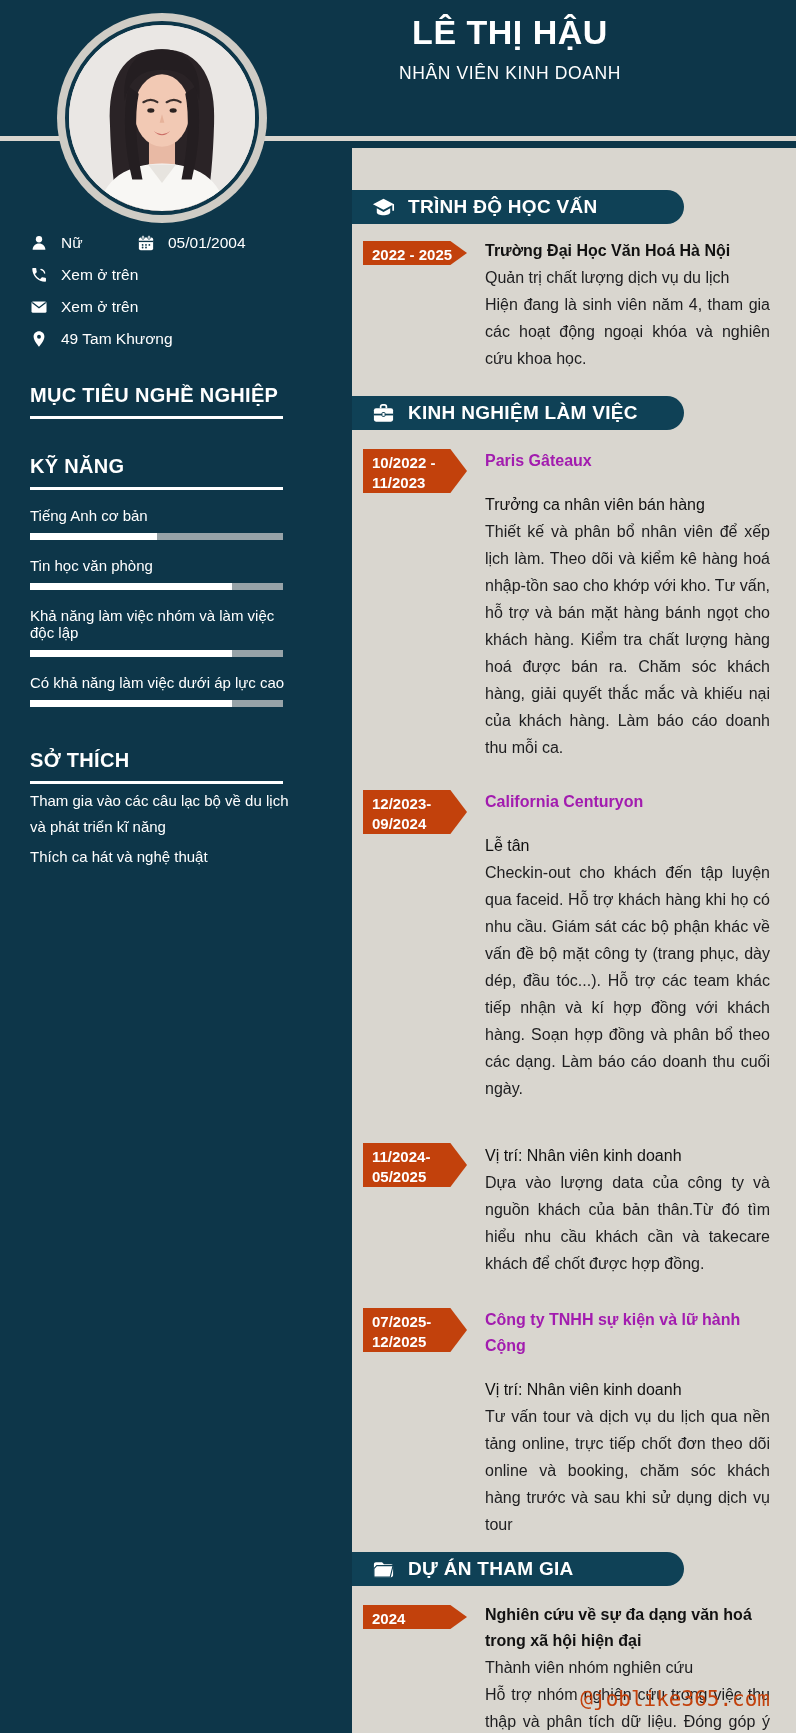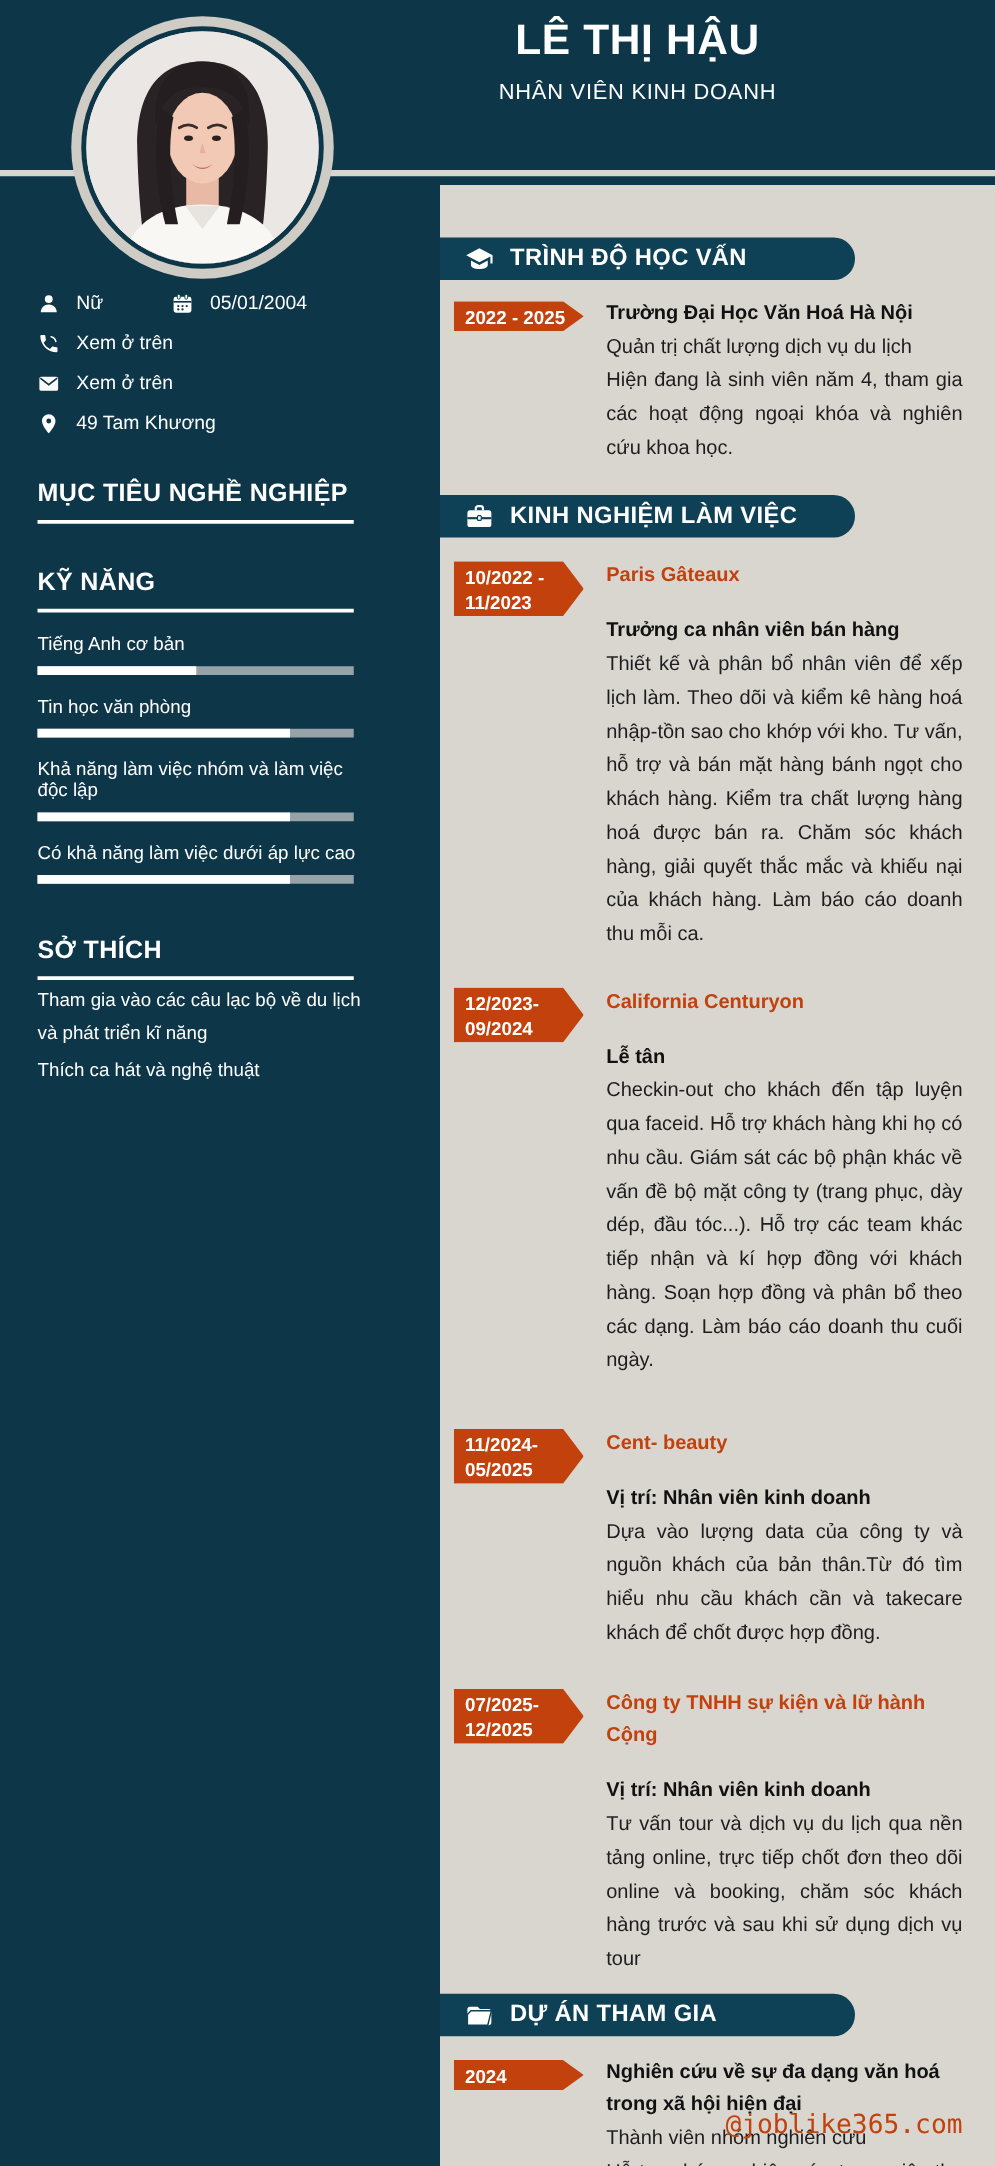--- a/index.html
+++ b/index.html
@@ -58,22 +58,22 @@
   .entry { position:relative; margin-left:133px; margin-right:26px; }
   .badge { position:absolute; left:-122px; top:1px; width:104px; background:#c2410c;
     color:#fff; font-weight:700; font-size:15px; line-height:20px;
     padding:4px 18px 0 9px;
     clip-path:polygon(0 0,84% 0,100% 50%,84% 100%,0 100%);
     filter:drop-shadow(2px 3px 0 #efede7); }
   .badge span { display:block; white-space:nowrap; }
   .e-title { font-size:16px; font-weight:700; line-height:26px; color:#111; }
   .e-sub  { font-size:16px; line-height:27px; }
   .e-desc { font-size:16px; line-height:27px; text-align:justify; }
-  .company { font-size:16px; font-weight:700; line-height:26px; color:#c2410c; margin-bottom:17px; }
-  .role { font-size:16px; font-weight:700; line-height:27px; color:#111; }
+  .company { font-size:16px; font-weight:700; line-height:26px; color:#a21caf; margin-bottom:17px; }
+  .role { font-size:16px; font-weight:400; line-height:27px; color:#111; }
   .edu-entry { margin-top:14px; }
   .job1 { margin-top:18px; }
   .job2 { margin-top:28px; }
   .job3 { margin-top:40px; }
   .job4 { margin-top:30px; }
   .project-entry { margin-top:16px; }
 
   .watermark { position:absolute; right:26px; bottom:22px;
     font-family:"DejaVu Sans Mono", monospace; font-size:21px; color:#c2410c;text-align:center; }
 </style>
@@ -236,21 +236,20 @@
         <div class="company">California Centuryon</div>
         <div class="role">Lễ tân</div>
         <div class="e-desc">Checkin-out cho khách đến tập luyện qua faceid. Hỗ trợ khách hàng khi họ có nhu cầu. Giám sát các bộ phận khác về vấn đề bộ mặt công ty (trang phục, dày dép, đầu tóc...). Hỗ trợ các team khác tiếp nhận và kí hợp đồng với khách hàng. Soạn hợp đồng và phân bổ theo các dạng. Làm báo cáo doanh thu cuối ngày.</div>
       </div>
 
       <div class="entry job3">
         <div class="badge">
           <span>11/2024-</span>
           <span>05/2025</span>
         </div>
-        <div class="company">Cent- beauty</div>
         <div class="role">Vị trí: Nhân viên kinh doanh</div>
         <div class="e-desc">Dựa vào lượng data của công ty và nguồn khách của bản thân.Từ đó tìm hiểu nhu cầu khách cần và takecare khách để chốt được hợp đồng.</div>
       </div>
 
       <div class="entry job4">
         <div class="badge">
           <span>07/2025-</span>
           <span>12/2025</span>
         </div>
         <div class="company">Công ty TNHH sự kiện và lữ hành Cộng</div>

